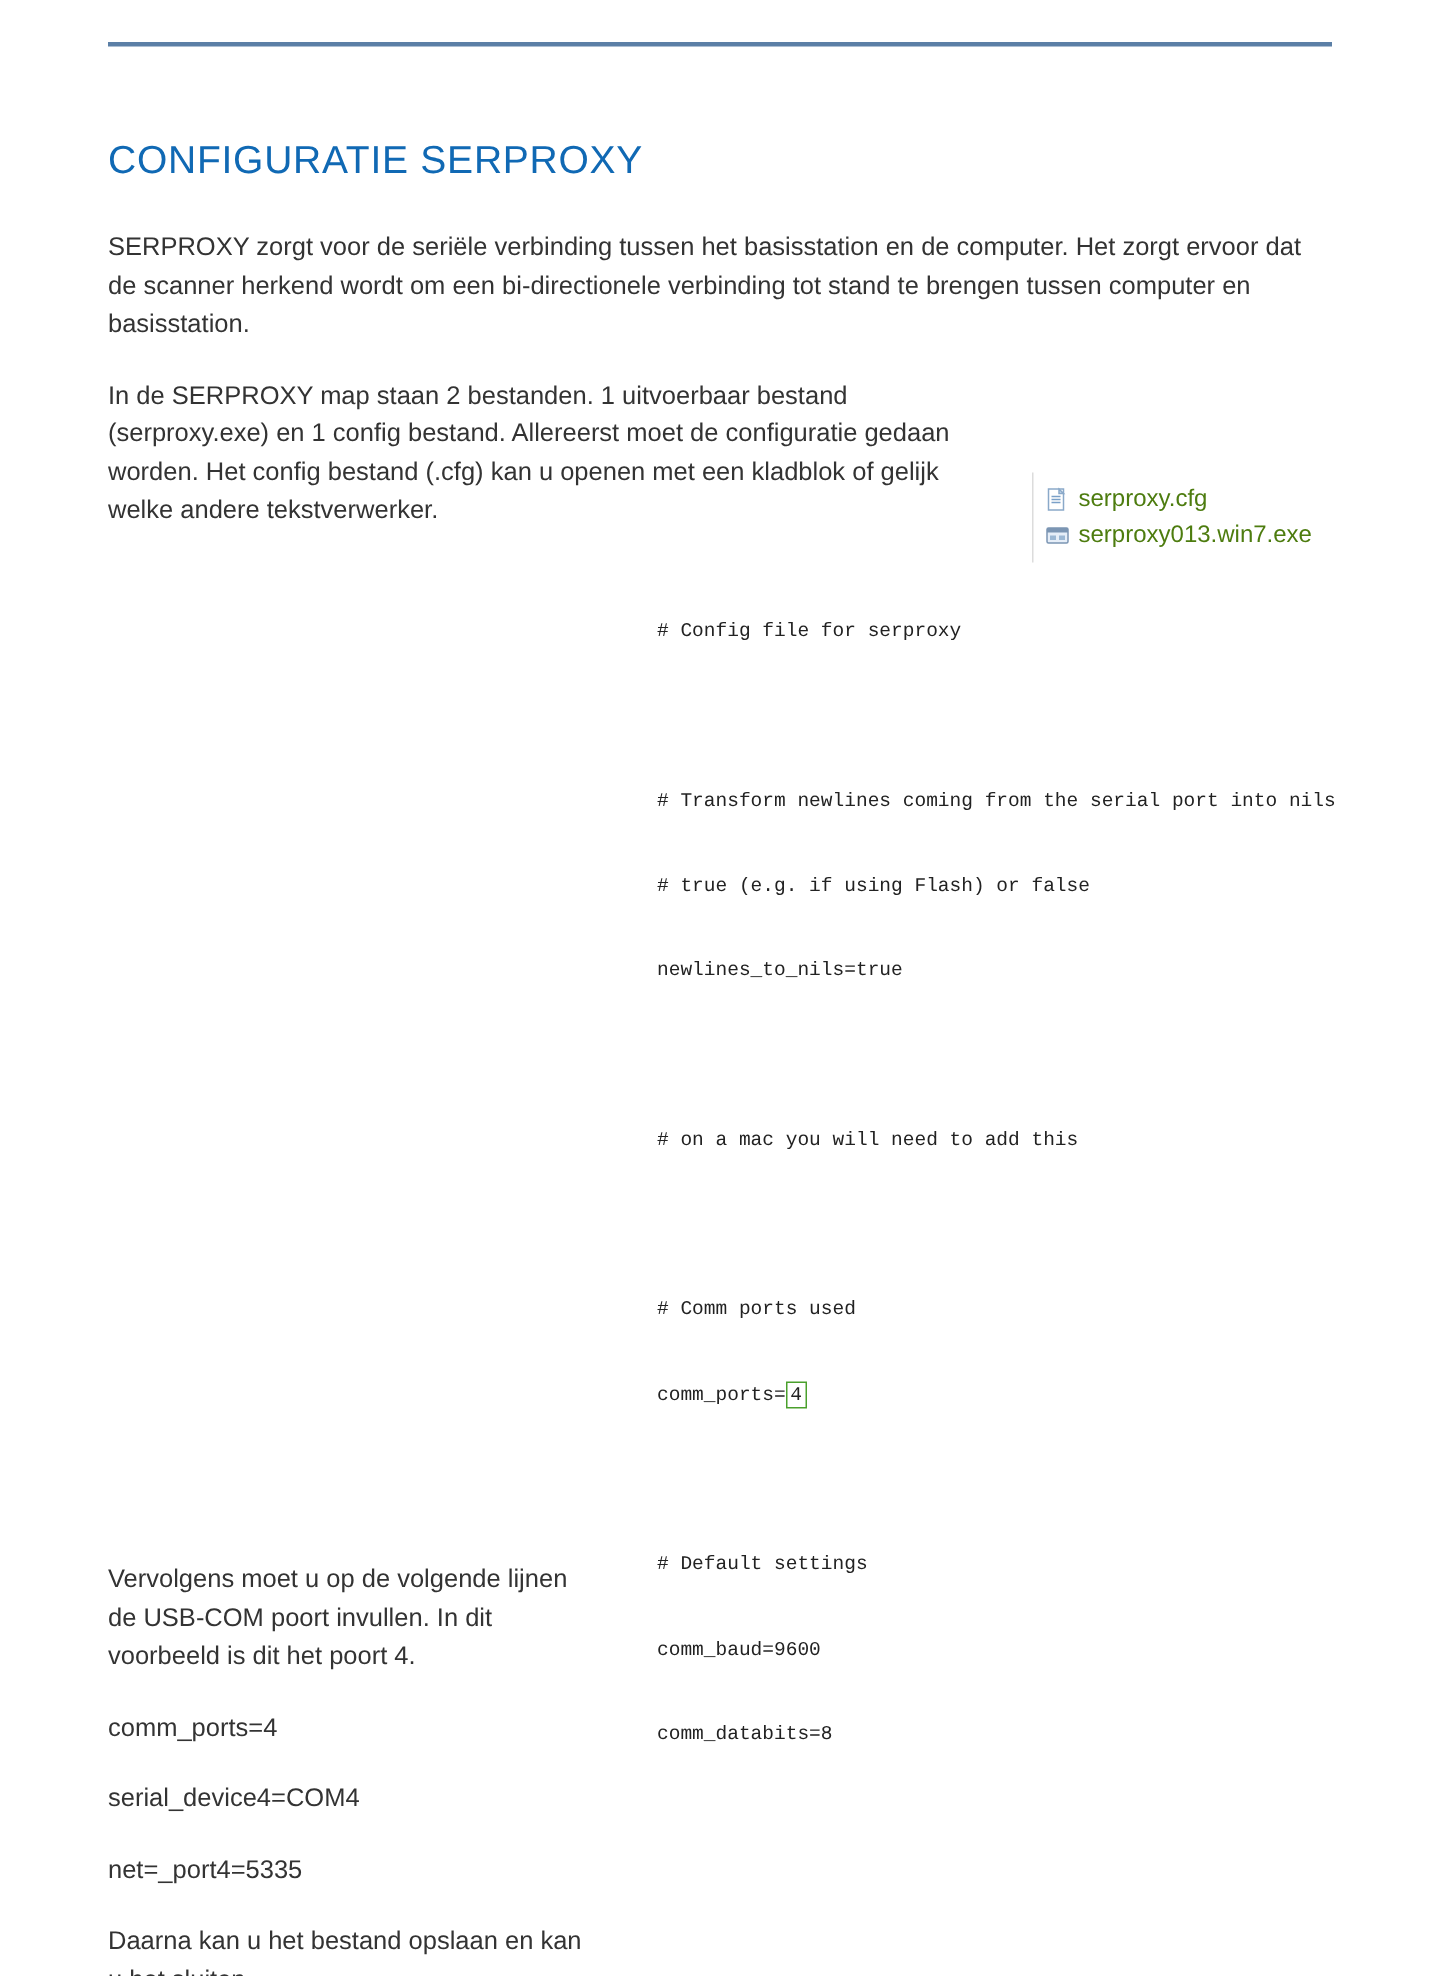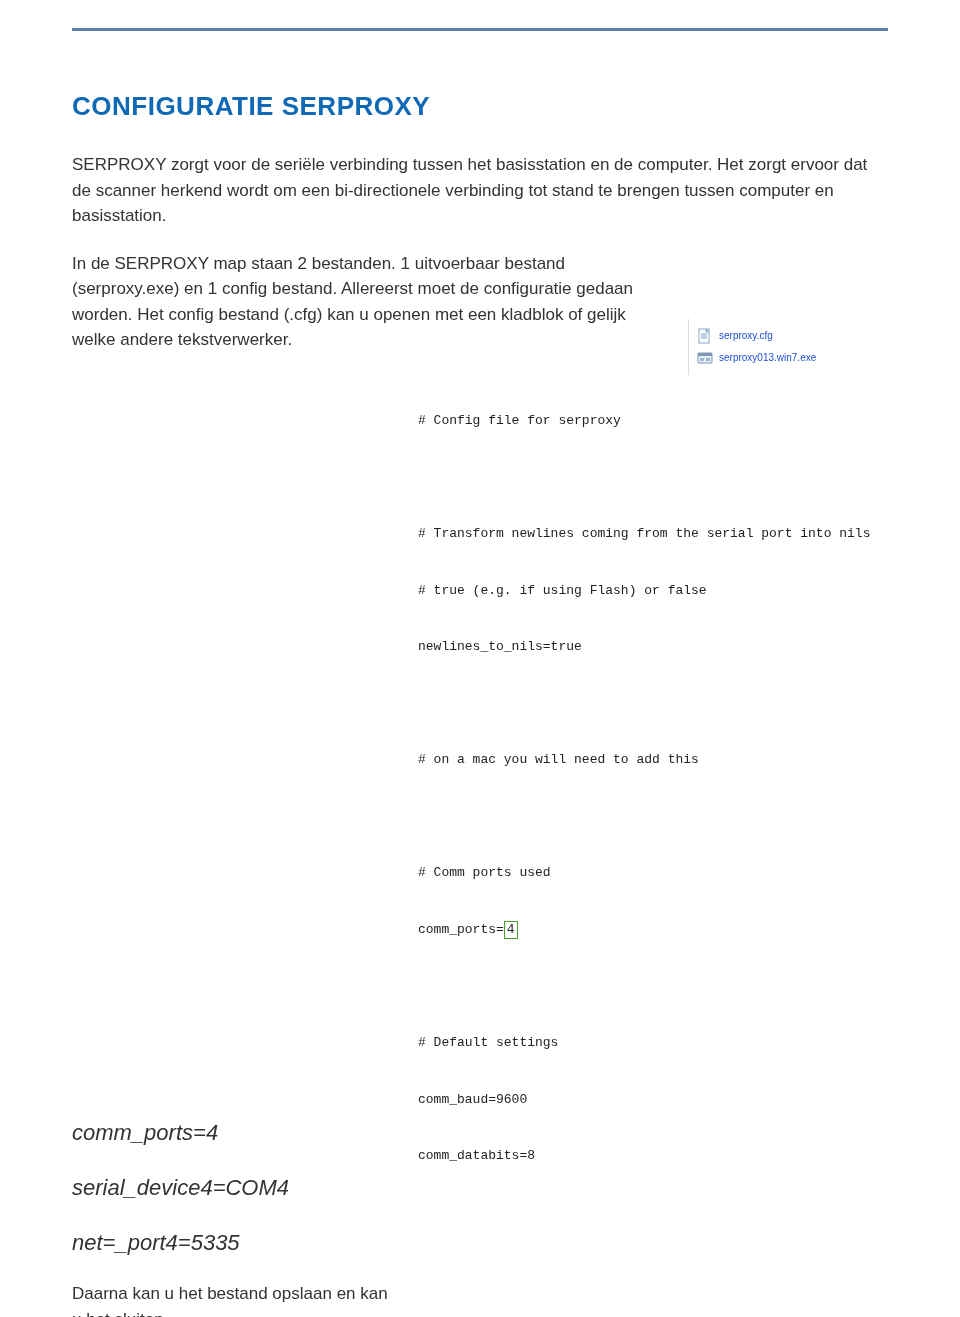--- a/index.html
+++ b/index.html
@@ -14,55 +14,55 @@
     padding: 0 72px;
   }
   .top-rule {
     height: 3px;
     background: #5b7fa6;
     margin-top: 28px;
   }
   h1.title {
     color: #1069b4;
     font-size: 26px;
-    font-weight: 700;
+    font-weight: 400;
     letter-spacing: 0.5px;
     margin: 60px 0 30px 0;
   }
   p { font-size: 17px; line-height: 1.5; margin: 0 0 22px 0; }
   .row { display: flex; gap: 24px; align-items: flex-end; }
   .col-left { flex: 1 1 0; }
   .col-right { flex: 0 0 auto; }
   .file-list {
     border-left: 1px solid #dcdcdc;
     padding: 6px 14px 6px 8px;
     font-family: "Segoe UI", Arial, sans-serif;
-    font-size: 10px;
-    color: #1d4ed8;
+    font-size: 16px;
+    color: #4d7c0f;
     margin-top: 0;
     width: 200px;
   }
   .file-item { display: flex; align-items: center; gap: 6px; padding: 3px 0; }
   .file-icon { width: 16px; height: 16px; }
   .cfg-content {
     font-family: Consolas, "Courier New", monospace;
     font-size: 13px;
     line-height: 1.45;
     color: #222;
     white-space: pre;
     position: relative;
   }
-  .cfg-line { display: block; }
+  .cfg-line { display: block; margin-left: 20px; }
   .box-green {
     border: 1px solid #4aa02c;
     padding: 0 2px;
     display: inline-block;
     line-height: 1.2;
   }
-  .para-block { margin-bottom: 22px; font-size: 22px; line-height: 1.5; font-style: italic; }
+  .para-block { margin-bottom: 22px; font-size: 17px; line-height: 1.5; }
 </style>
 </head>
 <body>
 
 <div class="top-rule"></div>
 
 <h1 class="title">CONFIGURATIE SERPROXY</h1>
 
 <p>SERPROXY zorgt voor de seriële verbinding tussen het basisstation en de computer. Het zorgt ervoor dat de scanner herkend wordt om een bi-directionele verbinding tot stand te brengen tussen computer en basisstation.</p>
 
@@ -94,20 +94,21 @@
           </svg>
         </span>
         <span>serproxy013.win7.exe</span>
       </div>
     </div>
   </div>
 </div>
 
 <div class="row">
   <div class="col-left">
+    <p>Vervolgens moet u op de volgende lijnen de USB-COM poort invullen. In dit voorbeeld is dit het poort 4.</p>
     <div class="para-block">comm_ports=4</div>
     <div class="para-block">serial_device4=COM4</div>
     <div class="para-block">net=_port4=5335</div>
     <p>Daarna kan u het bestand opslaan en kan u het sluiten.</p>
   </div>
   <div class="col-right" style="width:470px;">
     <div class="cfg-content">
       <span class="cfg-line"># Config file for serproxy</span>
       <span class="cfg-line">&nbsp;</span>
       <span class="cfg-line"># Transform newlines coming from the serial port into nils</span>

